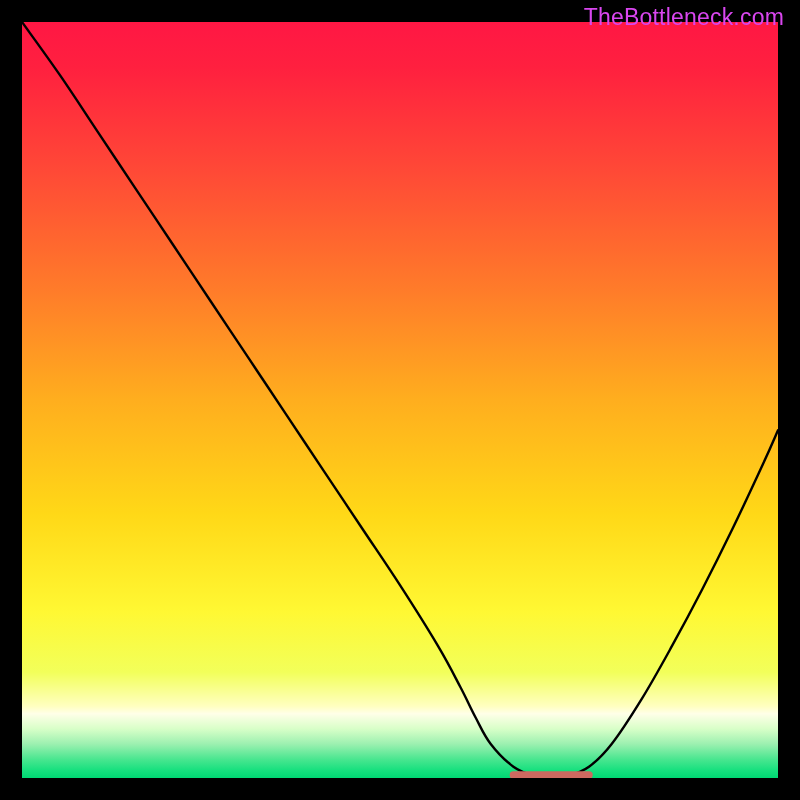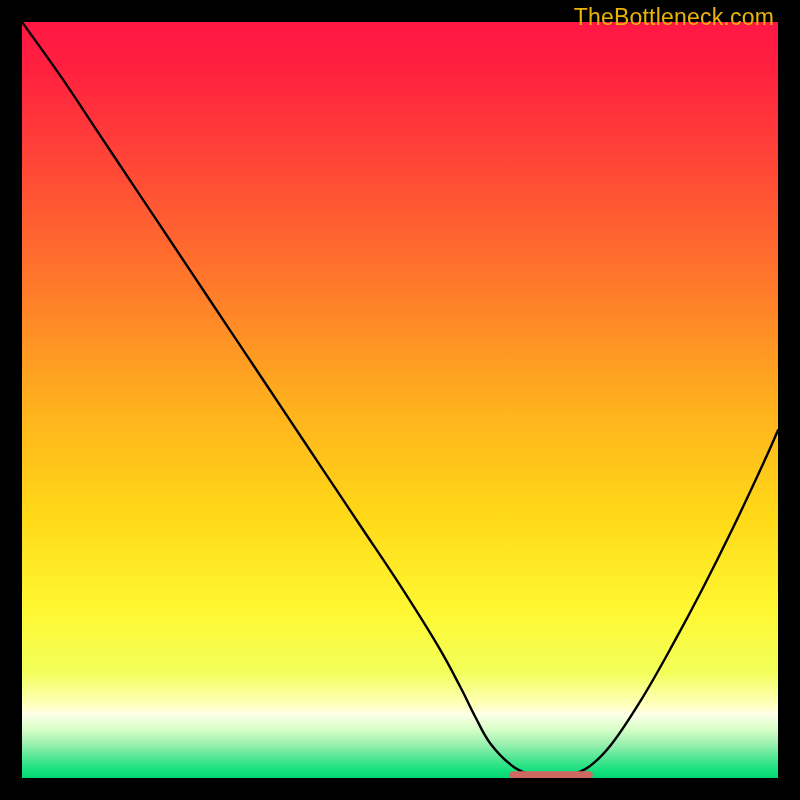--- a/index.html
+++ b/index.html
@@ -27,22 +27,22 @@
     height: 756px;
   }
   .plot {
     width: 756px;
     height: 756px;
     display: block;
   }
   .watermark {
     position: absolute;
     top: 4px;
-    right: 26px;
-    color: #eab308;
+    right: 16px;
+    color: #d946ef;
     font-size: 23px;
     font-weight: 400;
     letter-spacing: 0.2px;
     user-select: none;
   }
 </style>
 </head>
 <body>
 
 <div class="frame">

